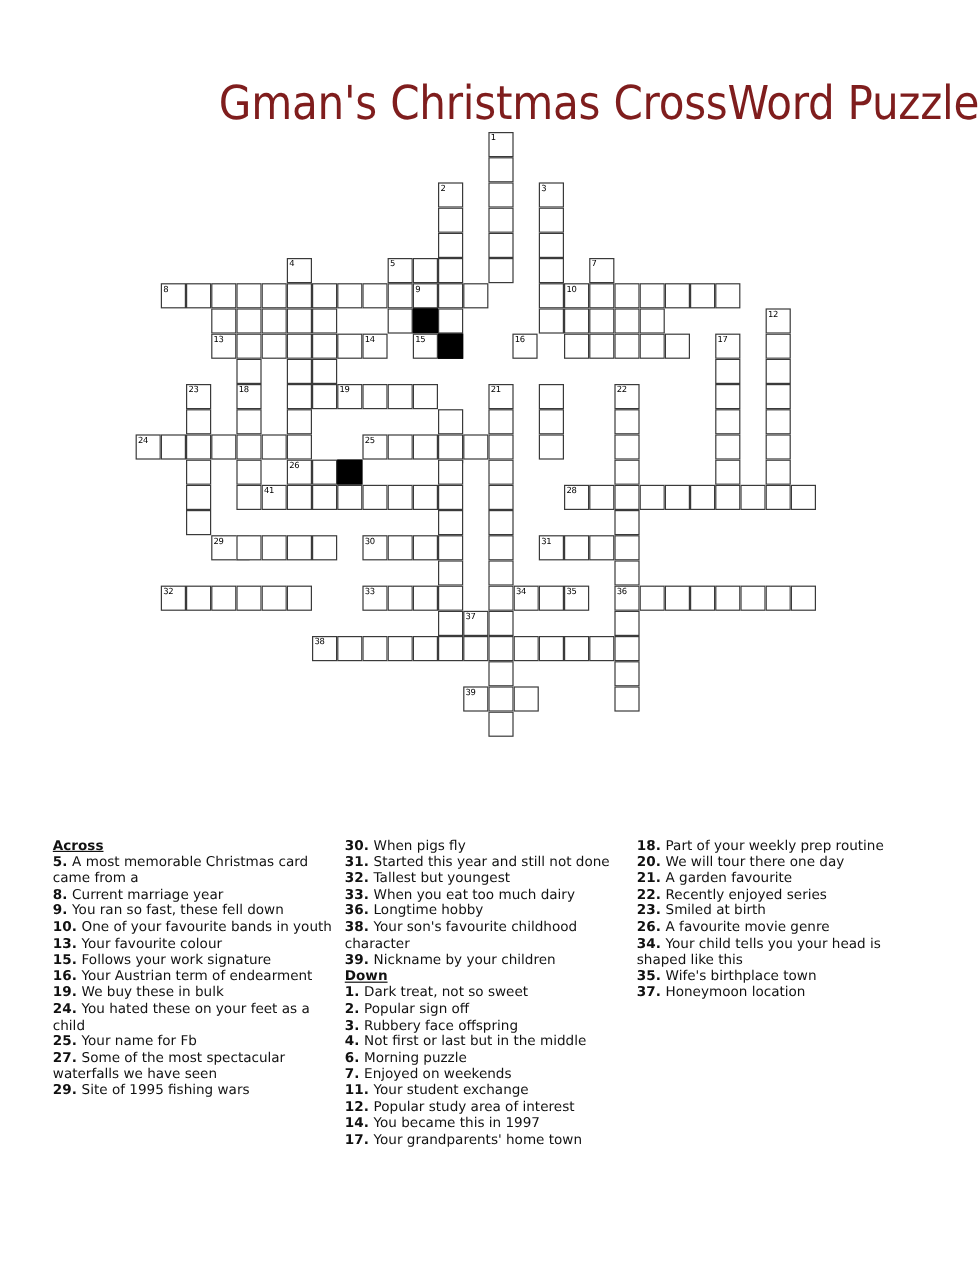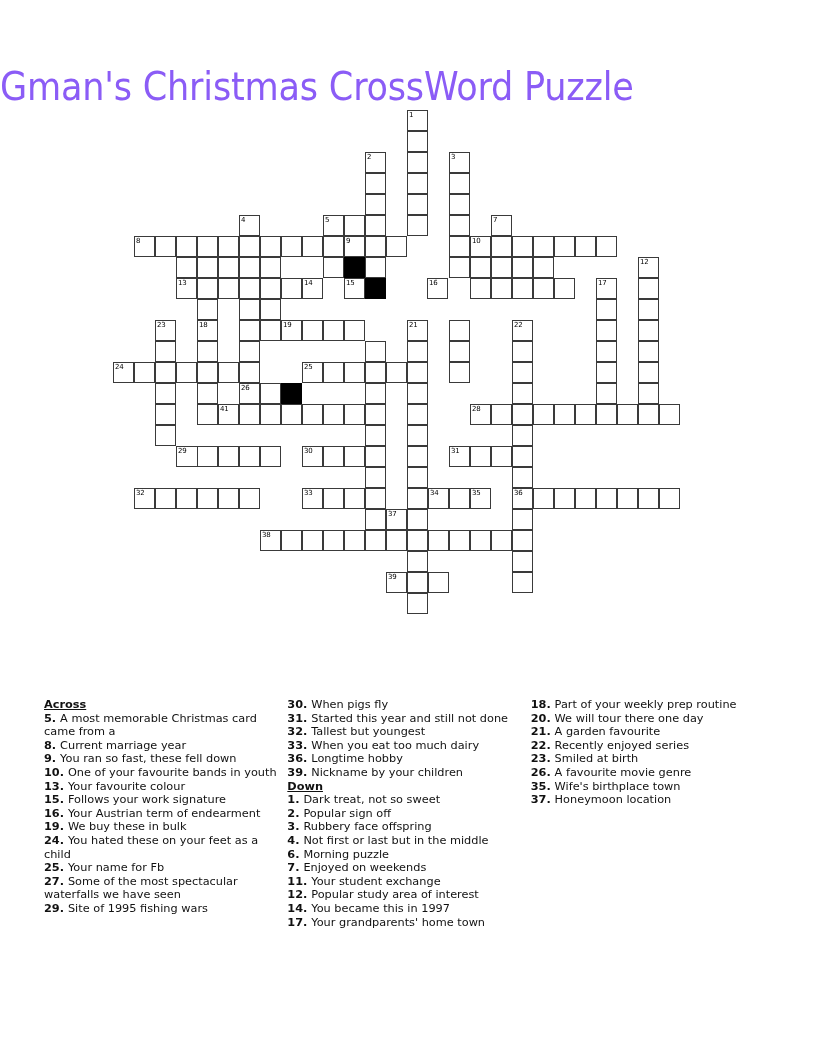--- a/index.html
+++ b/index.html
@@ -24,27 +24,27 @@
     width: 816px;
     height: 1056px;
   }
 
   
   #page-title {
     position: absolute;
     left: 0;
     top: 38px;
     width: 816px;
-    text-align: left;
+    text-align: right;
     font-size: 39px;
     font-weight: normal;
     font-family: "DejaVu Sans Condensed", "DejaVu Sans", sans-serif;
     letter-spacing: -0.2px;
     white-space: nowrap;
-    color: #8b5cf6;
+    color: #7f1d1d;
   }
 
   
   #grid-wrap {
     position: absolute;
     left: 0;
     top: 0;
     width: 816px;
     height: 660px;
   }
@@ -418,38 +418,40 @@
         <span class="clue"><span class="num">25. </span><span class="txt">Your name for Fb</span></span>
         <span class="clue"><span class="num">27. </span><span class="txt">Some of the most spectacular waterfalls we have seen</span></span>
         <span class="clue"><span class="num">29. </span><span class="txt">Site of 1995 fishing wars</span></span>
       </div>
     <div class="clue-col col2" id="clue-col-2">
         <span class="clue"><span class="num">30. </span><span class="txt">When pigs fly</span></span>
         <span class="clue"><span class="num">31. </span><span class="txt">Started this year and still not done</span></span>
         <span class="clue"><span class="num">32. </span><span class="txt">Tallest but youngest</span></span>
         <span class="clue"><span class="num">33. </span><span class="txt">When you eat too much dairy</span></span>
         <span class="clue"><span class="num">36. </span><span class="txt">Longtime hobby</span></span>
+        <span class="clue"><span class="num">38. </span><span class="txt">Your son's favourite childhood character</span></span>
         <span class="clue"><span class="num">39. </span><span class="txt">Nickname by your children</span></span>
         <span class="section-head">Down</span>
         <span class="clue"><span class="num">1. </span><span class="txt">Dark treat, not so sweet</span></span>
         <span class="clue"><span class="num">2. </span><span class="txt">Popular sign off</span></span>
         <span class="clue"><span class="num">3. </span><span class="txt">Rubbery face offspring</span></span>
         <span class="clue"><span class="num">4. </span><span class="txt">Not first or last but in the middle</span></span>
         <span class="clue"><span class="num">6. </span><span class="txt">Morning puzzle</span></span>
         <span class="clue"><span class="num">7. </span><span class="txt">Enjoyed on weekends</span></span>
         <span class="clue"><span class="num">11. </span><span class="txt">Your student exchange</span></span>
         <span class="clue"><span class="num">12. </span><span class="txt">Popular study area of interest</span></span>
         <span class="clue"><span class="num">14. </span><span class="txt">You became this in 1997</span></span>
         <span class="clue"><span class="num">17. </span><span class="txt">Your grandparents' home town</span></span>
       </div>
     <div class="clue-col col3" id="clue-col-3">
         <span class="clue"><span class="num">18. </span><span class="txt">Part of your weekly prep routine</span></span>
         <span class="clue"><span class="num">20. </span><span class="txt">We will tour there one day</span></span>
         <span class="clue"><span class="num">21. </span><span class="txt">A garden favourite</span></span>
         <span class="clue"><span class="num">22. </span><span class="txt">Recently enjoyed series</span></span>
         <span class="clue"><span class="num">23. </span><span class="txt">Smiled at birth</span></span>
         <span class="clue"><span class="num">26. </span><span class="txt">A favourite movie genre</span></span>
+        <span class="clue"><span class="num">34. </span><span class="txt">Your child tells you your head is shaped like this</span></span>
         <span class="clue"><span class="num">35. </span><span class="txt">Wife's birthplace town</span></span>
         <span class="clue"><span class="num">37. </span><span class="txt">Honeymoon location</span></span>
       </div>
   </div>
 
 </div>
 
 </body></html>

